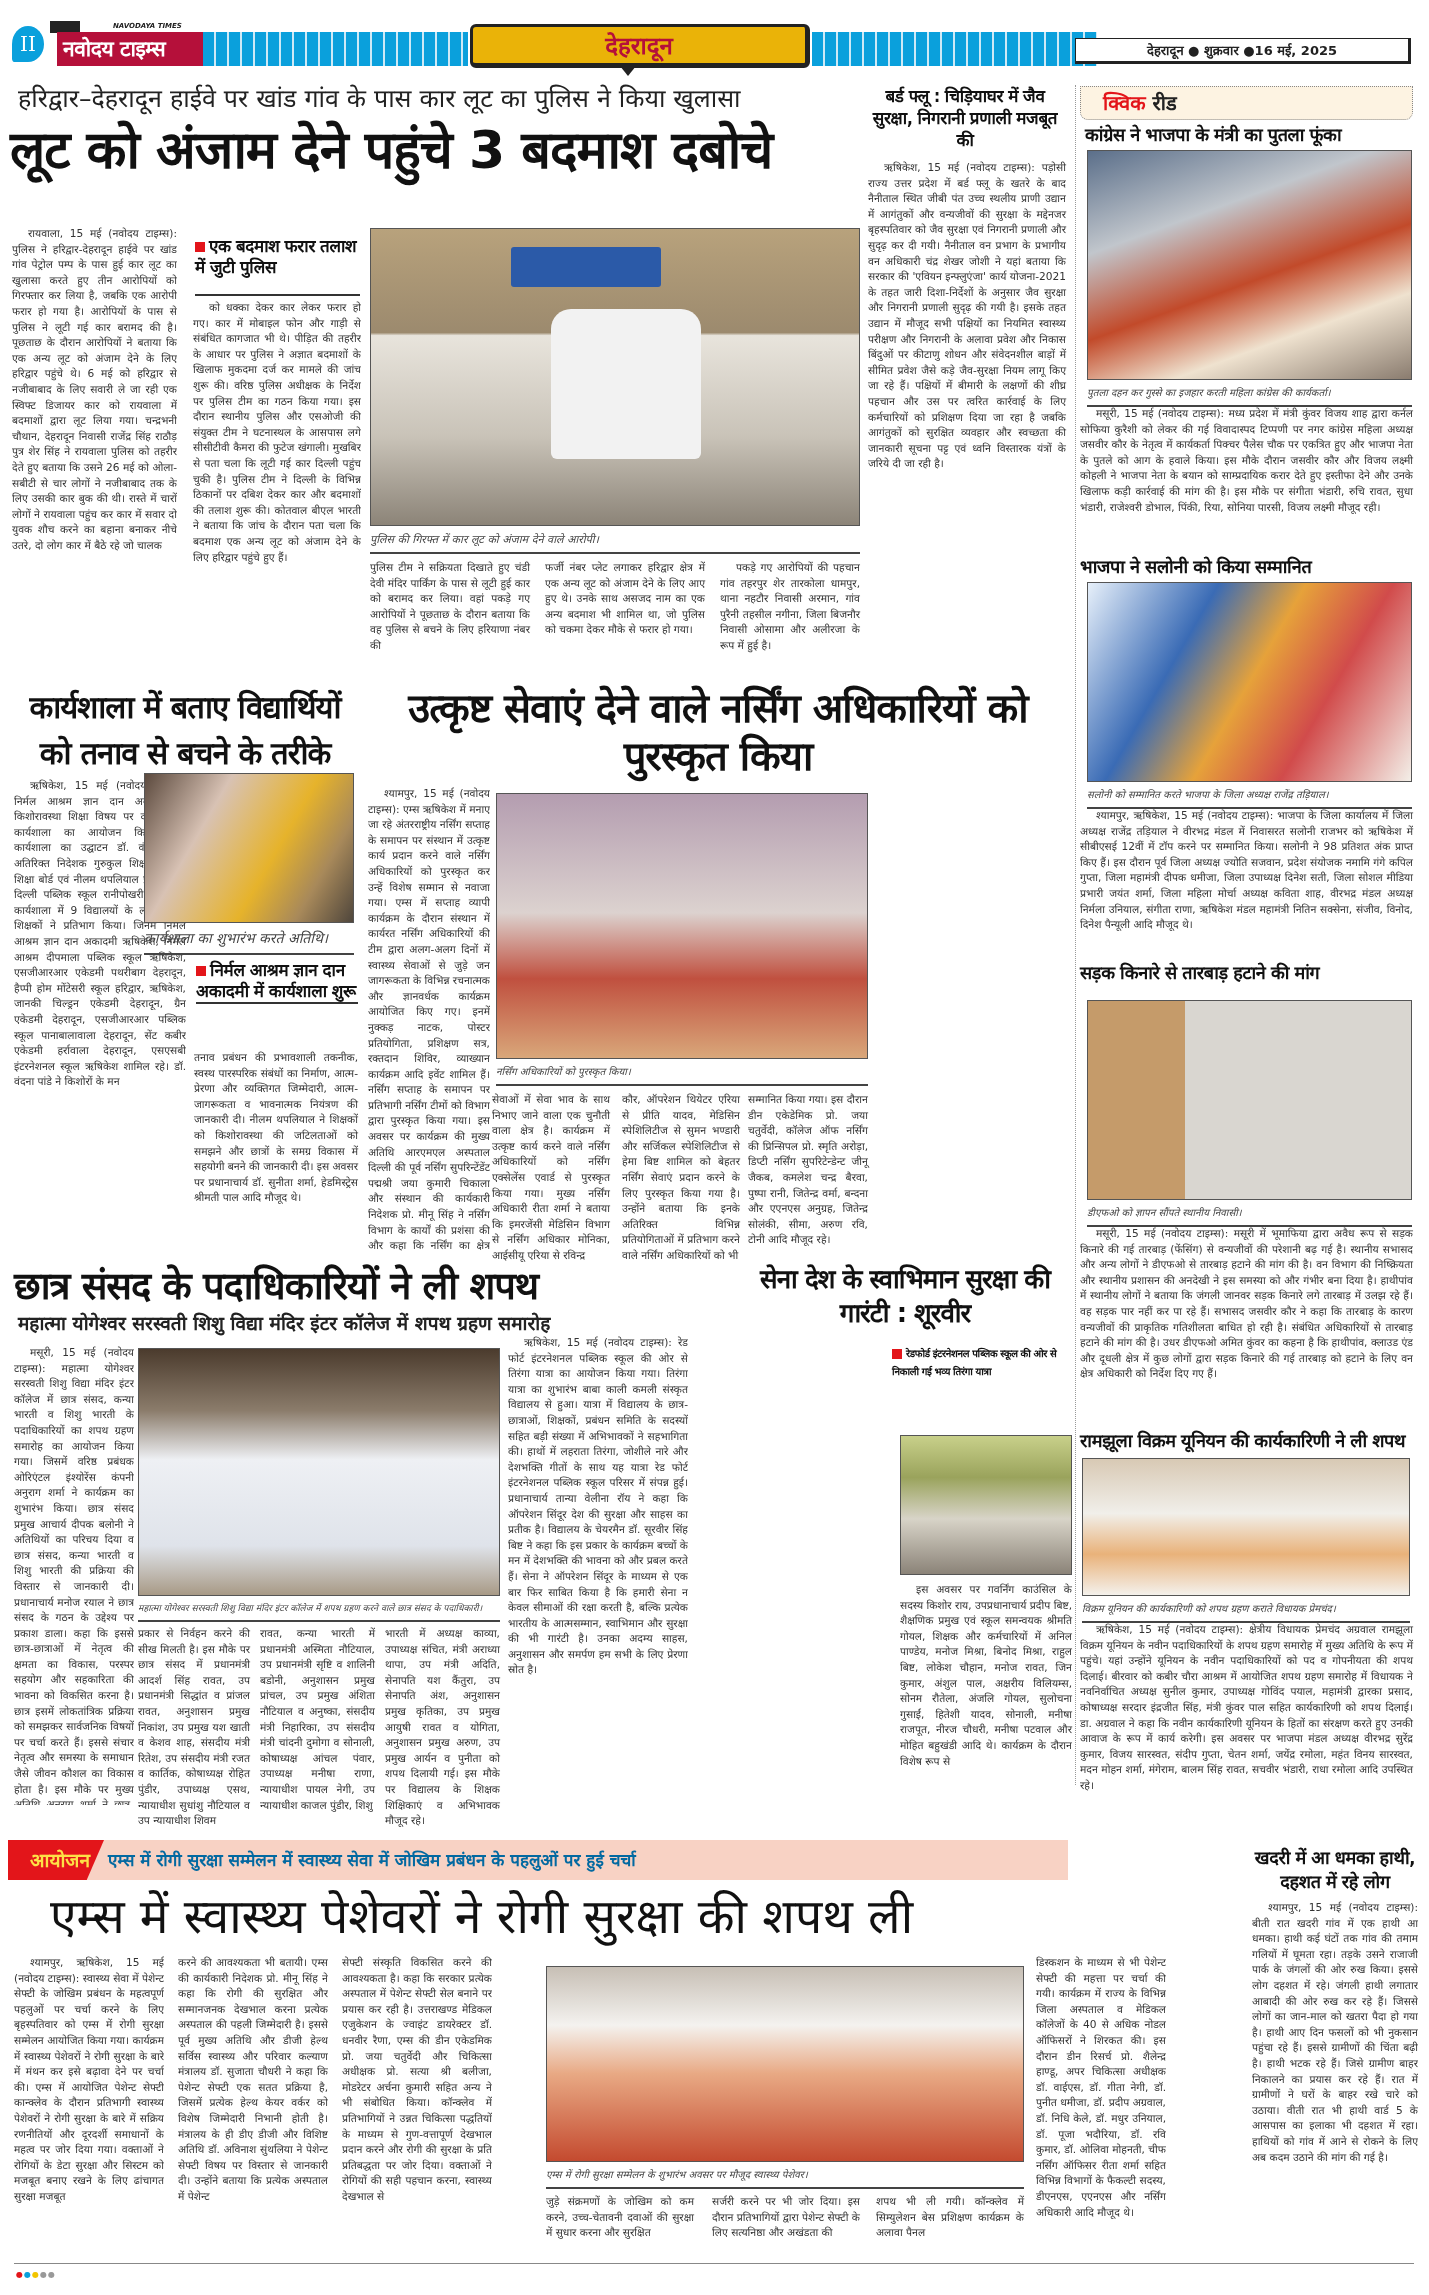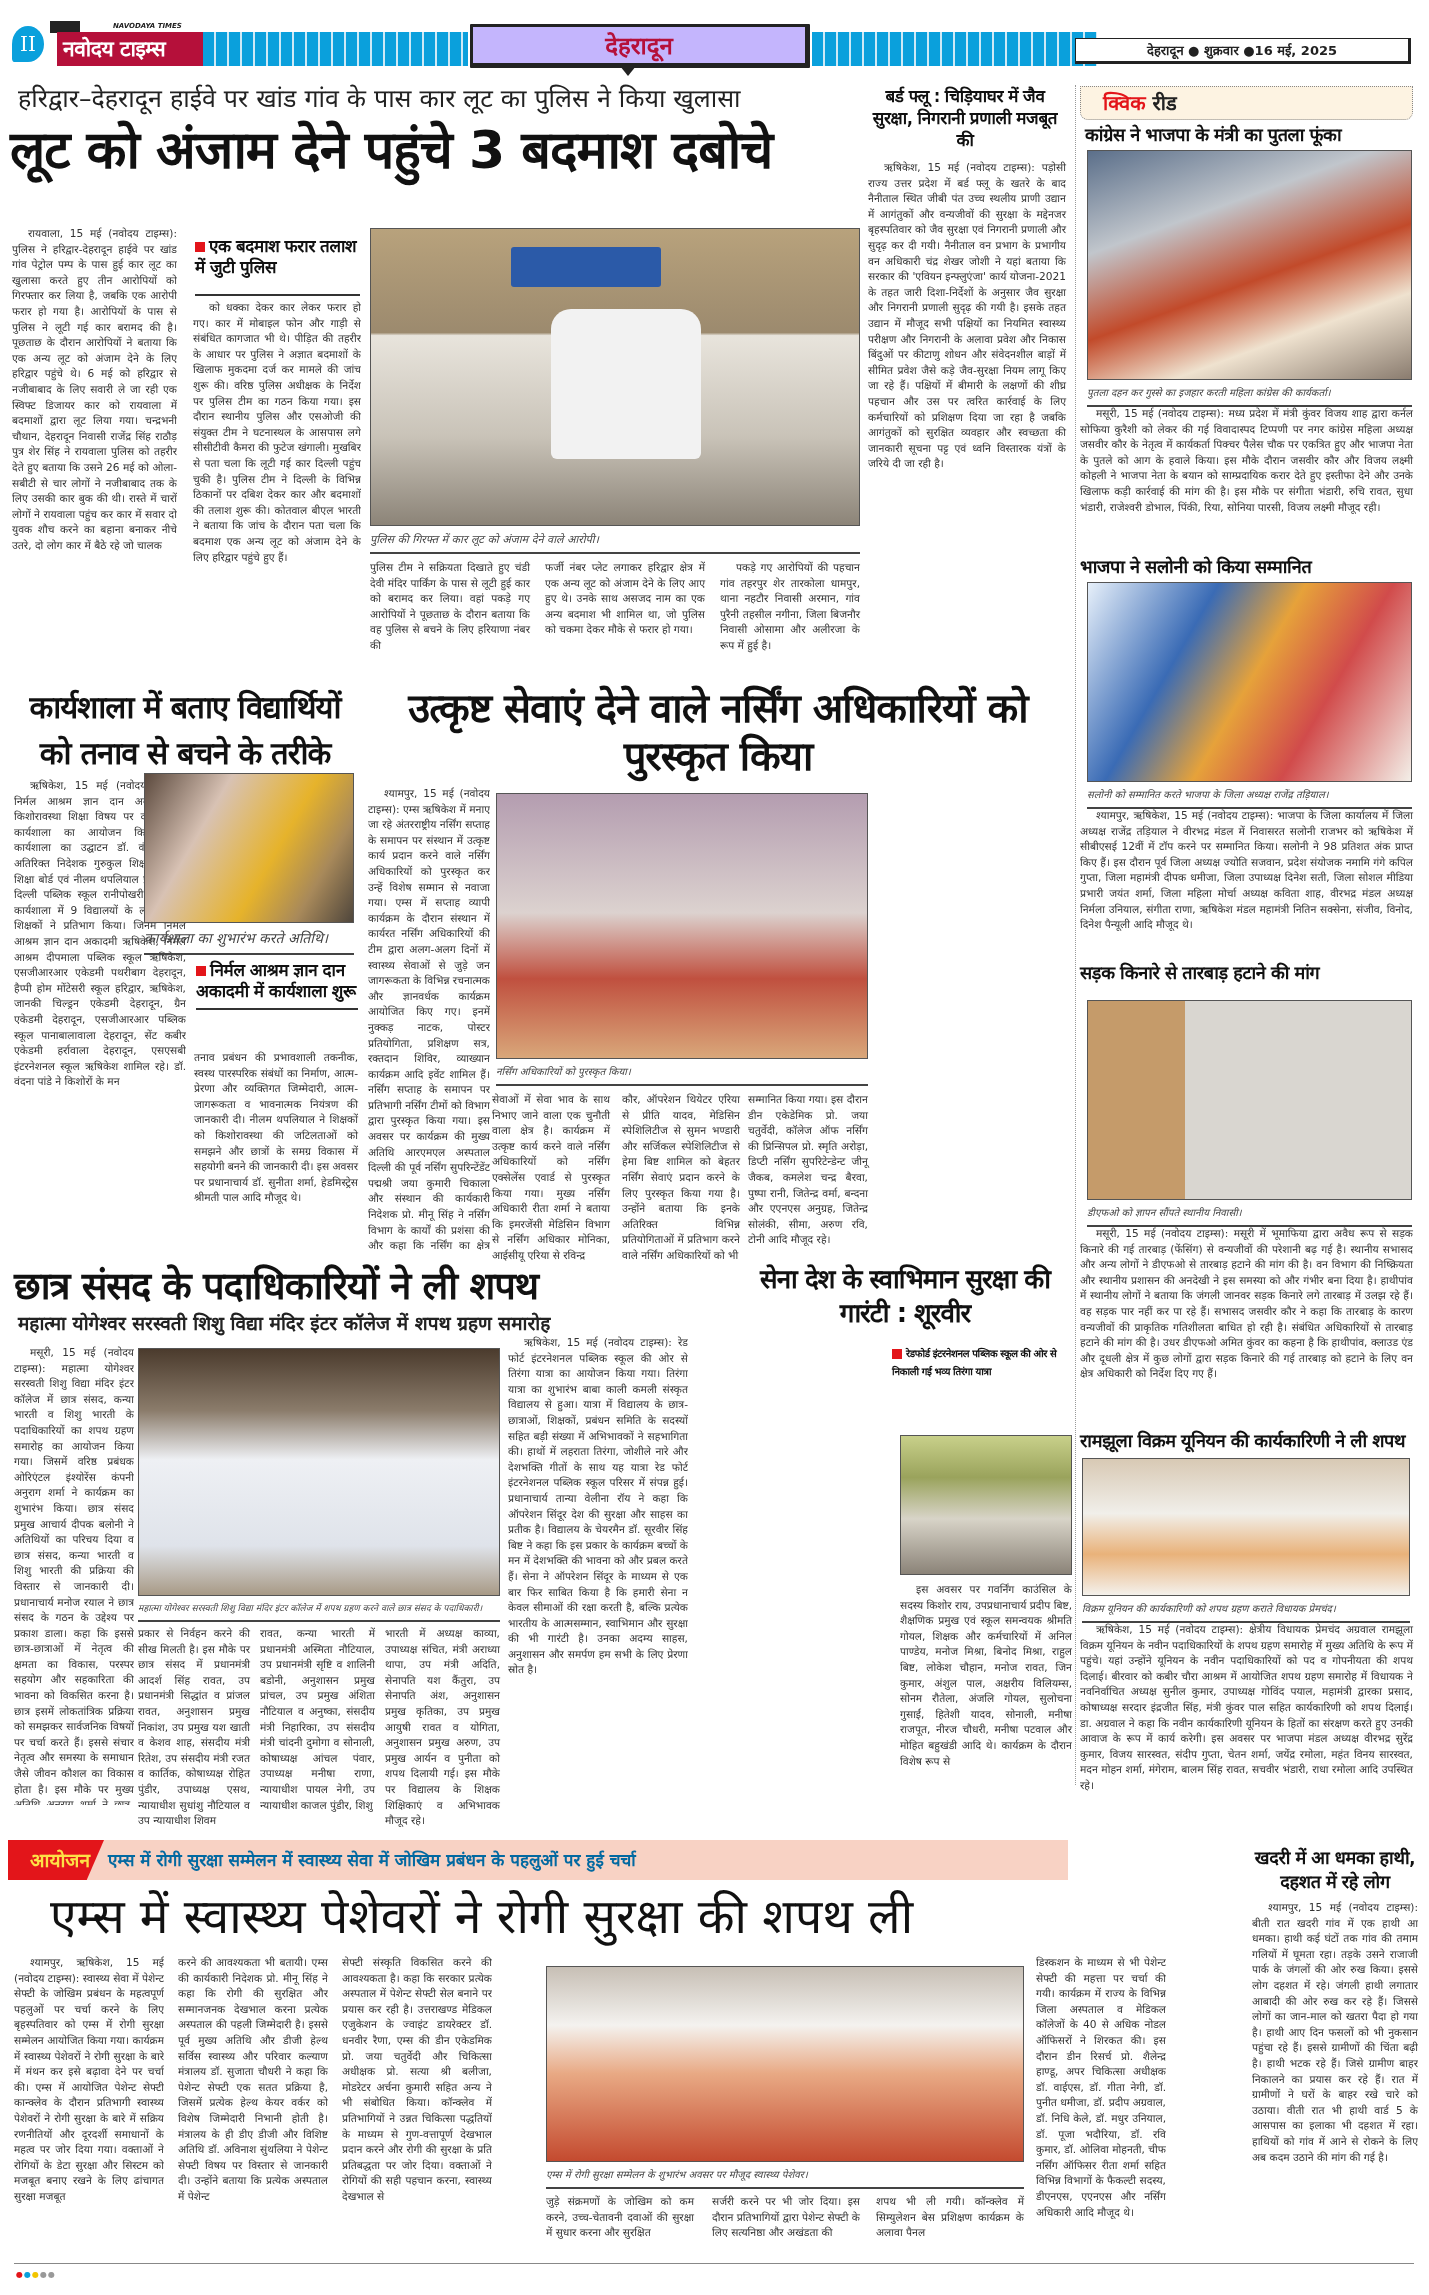--- a/index.html
+++ b/index.html
@@ -17,21 +17,21 @@
 </style>
 </head>
 <body>
 
 <div class="abs" style="left:0;top:0;width:1429px;height:75px">
   <div class="abs" style="left:12px;top:26px;width:32px;height:36px;border-radius:50% 50% 50% 10%;background:#0aa0dc;color:#fff;font-family:'DejaVu Serif',serif;font-size:20px;text-align:center;line-height:36px">II</div>
   <div class="abs" style="left:50px;top:21px;width:30px;height:12px;background:#222"></div>
   <div class="abs" style="left:113px;top:22px;font-size:7px;font-style:italic;font-weight:bold;color:#222">NAVODAYA TIMES</div>
   <div class="abs" style="left:57px;top:32px;width:146px;height:34px;background:#b5103a;color:#fff;font-weight:bold;font-size:21px;line-height:34px;padding-left:6px;letter-spacing:-.5px">नवोदय टाइम्स</div>
   <div class="abs" style="left:203px;top:32px;width:265px;height:34px;background:repeating-linear-gradient(90deg,#0aa0dc 0 11px,#cde9f6 11px 13px)"></div>
-  <div class="abs" style="left:470px;top:24px;width:340px;height:44px;border:3px solid #222;border-right-width:5px;border-bottom-width:5px;background:#c4b5fd;text-align:center;font-weight:bold;font-size:24px;line-height:38px;color:#b5103a;border-radius:1px">देहरादून</div>
+  <div class="abs" style="left:470px;top:24px;width:340px;height:44px;border:3px solid #222;border-right-width:5px;border-bottom-width:5px;background:#eab308;text-align:center;font-weight:bold;font-size:24px;line-height:38px;color:#b5103a;border-radius:6px">देहरादून</div>
   <div class="abs" style="left:620px;top:66px;width:0;height:0;border-left:8px solid transparent;border-right:8px solid transparent;border-top:10px solid #222"></div>
   <div class="abs" style="left:812px;top:32px;width:285px;height:34px;background:repeating-linear-gradient(90deg,#0aa0dc 0 11px,#cde9f6 11px 13px)"></div>
   <div class="abs" style="left:1075px;top:38px;width:336px;height:26px;border:1px solid #222;border-right-width:3px;border-bottom-width:3px;background:#fff;font-size:13px;font-weight:bold;line-height:24px;text-align:center;color:#222">देहरादून ● शुक्रवार ●16 मई, 2025</div>
 </div>
 
 <div class="abs" style="left:18px;top:82px;width:830px;font-size:25px;line-height:34px;color:#222">हरिद्वार–देहरादून हाईवे पर खांड गांव के पास कार लूट का पुलिस ने किया खुलासा</div>
 <div class="abs h-big" style="left:10px;top:118px;width:860px;font-size:52px;line-height:64px">लूट को अंजाम देने पहुंचे 3 बदमाश दबोचे</div>
 
 <div class="abs txt" style="left:12px;top:226px;width:165px;height:450px;overflow:hidden">
     <p>रायवाला, 15 मई (नवोदय टाइम्स): पुलिस ने हरिद्वार-देहरादून हाईवे पर खांड गांव पेट्रोल पम्प के पास हुई कार लूट का खुलासा करते हुए तीन आरोपियों को गिरफ्तार कर लिया है, जबकि एक आरोपी फरार हो गया है। आरोपियों के पास से पुलिस ने लूटी गई कार बरामद की है। पूछताछ के दौरान आरोपियों ने बताया कि एक अन्य लूट को अंजाम देने के लिए हरिद्वार पहुंचे थे। 6 मई को हरिद्वार से नजीबाबाद के लिए सवारी ले जा रही एक स्विफ्ट डिजायर कार को रायवाला में बदमाशों द्वारा लूट लिया गया। चन्द्रभनी चौथान, देहरादून निवासी राजेंद्र सिंह राठौड़ पुत्र शेर सिंह ने रायवाला पुलिस को तहरीर देते हुए बताया कि उसने 26 मई को ओला-सबीटी से चार लोगों ने नजीबाबाद तक के लिए उसकी कार बुक की थी। रास्ते में चारों लोगों ने रायवाला पहुंच कर कार में सवार दो युवक शौच करने का बहाना बनाकर नीचे उतरे, दो लोग कार में बैठे रहे जो चालक</p>
@@ -94,21 +94,21 @@
 <div class="abs txt" style="left:1080px;top:1622px;width:333px">
     <p>ऋषिकेश, 15 मई (नवोदय टाइम्स): क्षेत्रीय विधायक प्रेमचंद अग्रवाल रामझूला विक्रम यूनियन के नवीन पदाधिकारियों के शपथ ग्रहण समारोह में मुख्य अतिथि के रूप में पहुंचे। यहां उन्होंने यूनियन के नवीन पदाधिकारियों को पद व गोपनीयता की शपथ दिलाई। बीरवार को कबीर चौरा आश्रम में आयोजित शपथ ग्रहण समारोह में विधायक ने नवनिर्वाचित अध्यक्ष सुनील कुमार, उपाध्यक्ष गोविंद पयाल, महामंत्री द्वारका प्रसाद, कोषाध्यक्ष सरदार इंद्रजीत सिंह, मंत्री कुंवर पाल सहित कार्यकारिणी को शपथ दिलाई। डा. अग्रवाल ने कहा कि नवीन कार्यकारिणी यूनियन के हितों का संरक्षण करते हुए उनकी आवाज के रूप में कार्य करेगी। इस अवसर पर भाजपा मंडल अध्यक्ष वीरभद्र सुरेंद्र कुमार, विजय सारस्वत, संदीप गुप्ता, चेतन शर्मा, जयेंद्र रमोला, महंत विनय सारस्वत, मदन मोहन शर्मा, मंगेराम, बालम सिंह रावत, सचवीर भंडारी, राधा रमोला आदि उपस्थित रहे।</p>
   </div>
 
 <div class="abs h-big" style="left:10px;top:684px;width:350px;font-size:31px;line-height:46px;text-align:center">कार्यशाला में बताए विद्यार्थियों को तनाव से बचने के तरीके</div>
 <div class="abs txt" style="left:14px;top:778px;width:172px;height:470px;overflow:hidden">
     <p>ऋषिकेश, 15 मई (नवोदय टाइम्स): निर्मल आश्रम ज्ञान दान अकादमी में किशोरावस्था शिक्षा विषय पर दो दिवसीय कार्यशाला का आयोजन किया गया। कार्यशाला का उद्घाटन डॉ. वंदना पांडे, अतिरिक्त निदेशक गुरुकुल शिक्षा भारतीय शिक्षा बोर्ड एवं नीलम थपलियाल प्रधानाचार्य, दिल्ली पब्लिक स्कूल रानीपोखरी ने किया। कार्यशाला में 9 विद्यालयों के लगभग 60 शिक्षकों ने प्रतिभाग किया। जिनमें निर्मल आश्रम ज्ञान दान अकादमी ऋषिकेश, निर्मल आश्रम दीपमाला पब्लिक स्कूल ऋषिकेश, एसजीआरआर एकेडमी पथरीबाग देहरादून, हैप्पी होम मोंटेसरी स्कूल हरिद्वार, ऋषिकेश, जानकी चिल्ड्रन एकेडमी देहरादून, ग्रैन एकेडमी देहरादून, एसजीआरआर पब्लिक स्कूल पानाबालावाला देहरादून, सेंट कबीर एकेडमी हर्रावाला देहरादून, एसएसबी इंटरनेशनल स्कूल ऋषिकेश शामिल रहे। डॉ. वंदना पांडे ने किशोरों के मन</p>
   </div>
 <div class="abs photo" style="left:144px;top:773px;width:210px;height:150px;background:linear-gradient(120deg,#5c4a3e,#d8c2b4 30%,#e6b32b 60%,#a8895a 80%,#4f463c)"></div>
 <div class="abs cap" style="left:144px;top:925px;width:210px;font-size:14px">कार्यशाला का शुभारंभ करते अतिथि।</div>
-<div class="abs sub-h" style="left:196px;top:960px;width:162px;border-bottom:2px solid #333;padding-bottom:6px"><span class="hdot"></span><span>निर्मल आश्रम ज्ञान दान अकादमी में कार्यशाला शुरू</span></div>
+<div class="abs sub-h" style="left:196px;top:960px;width:162px;border-bottom:2px solid #333;"><span class="hdot"></span><span>निर्मल आश्रम ज्ञान दान अकादमी में कार्यशाला शुरू</span></div>
 <div class="abs txt" style="left:194px;top:1050px;width:164px">
     <p style="text-indent:0">तनाव प्रबंधन की प्रभावशाली तकनीक, स्वस्थ पारस्परिक संबंधों का निर्माण, आत्म-प्रेरणा और व्यक्तिगत जिम्मेदारी, आत्म-जागरूकता व भावनात्मक नियंत्रण की जानकारी दी। नीलम थपलियाल ने शिक्षकों को किशोरावस्था की जटिलताओं को समझने और छात्रों के समग्र विकास में सहयोगी बनने की जानकारी दी। इस अवसर पर प्रधानाचार्य डॉ. सुनीता शर्मा, हेडमिस्ट्रेस श्रीमती पाल आदि मौजूद थे।</p>
   </div>
 
 <div class="abs h-big" style="left:368px;top:684px;width:700px;font-size:40px;line-height:48px;text-align:center">उत्कृष्ट सेवाएं देने वाले नर्सिंग अधिकारियों को पुरस्कृत किया</div>
 <div class="abs txt" style="left:368px;top:786px;width:122px;height:470px;overflow:hidden">
     <p>श्यामपुर, 15 मई (नवोदय टाइम्स): एम्स ऋषिकेश में मनाए जा रहे अंतरराष्ट्रीय नर्सिंग सप्ताह के समापन पर संस्थान में उत्कृष्ट कार्य प्रदान करने वाले नर्सिंग अधिकारियों को पुरस्कृत कर उन्हें विशेष सम्मान से नवाजा गया। एम्स में सप्ताह व्यापी कार्यक्रम के दौरान संस्थान में कार्यरत नर्सिंग अधिकारियों की टीम द्वारा अलग-अलग दिनों में स्वास्थ्य सेवाओं से जुड़े जन जागरूकता के विभिन्न रचनात्मक और ज्ञानवर्धक कार्यक्रम आयोजित किए गए। इनमें नुक्कड़ नाटक, पोस्टर प्रतियोगिता, प्रशिक्षण सत्र, रक्तदान शिविर, व्याख्यान कार्यक्रम आदि इवेंट शामिल हैं। नर्सिंग सप्ताह के समापन पर प्रतिभागी नर्सिंग टीमों को विभाग द्वारा पुरस्कृत किया गया। इस अवसर पर कार्यक्रम की मुख्य अतिथि आरएमएल अस्पताल दिल्ली की पूर्व नर्सिंग सुपरिन्टेंडेंट पद्मश्री जया कुमारी चिकाला और संस्थान की कार्यकारी निदेशक प्रो. मीनू सिंह ने नर्सिंग विभाग के कार्यों की प्रशंसा की और कहा कि नर्सिंग का क्षेत्र स्वास्थ्य</p>
   </div>
 <div class="abs photo" style="left:496px;top:793px;width:372px;height:266px;background:linear-gradient(180deg,#b49db0,#dcd2cf 45%,#c0503f 70%,#d9a77a 100%)"></div>
 <div class="abs cap" style="left:496px;top:1061px;width:372px;font-size:10px">नर्सिंग अधिकारियों को पुरस्कृत किया।</div>

